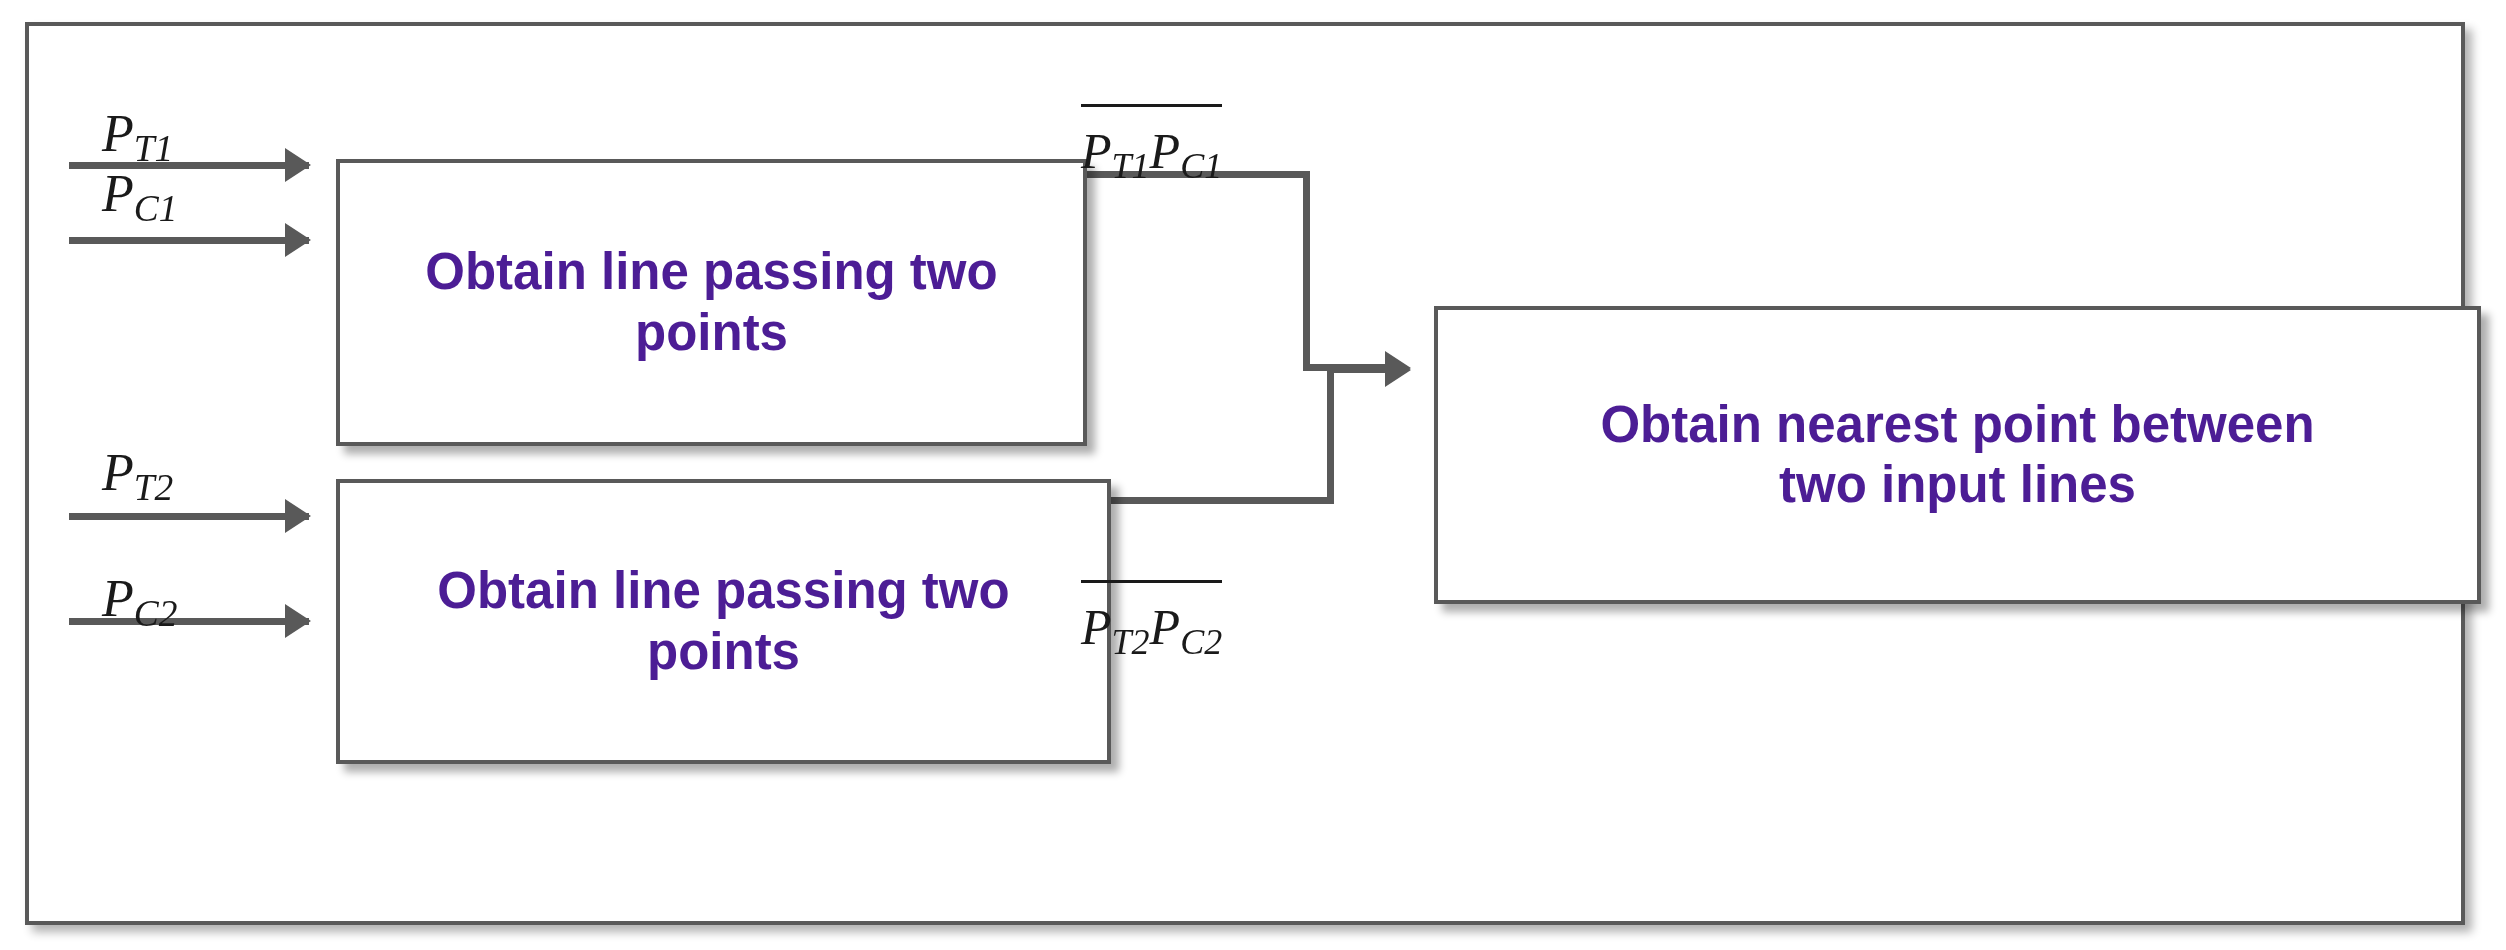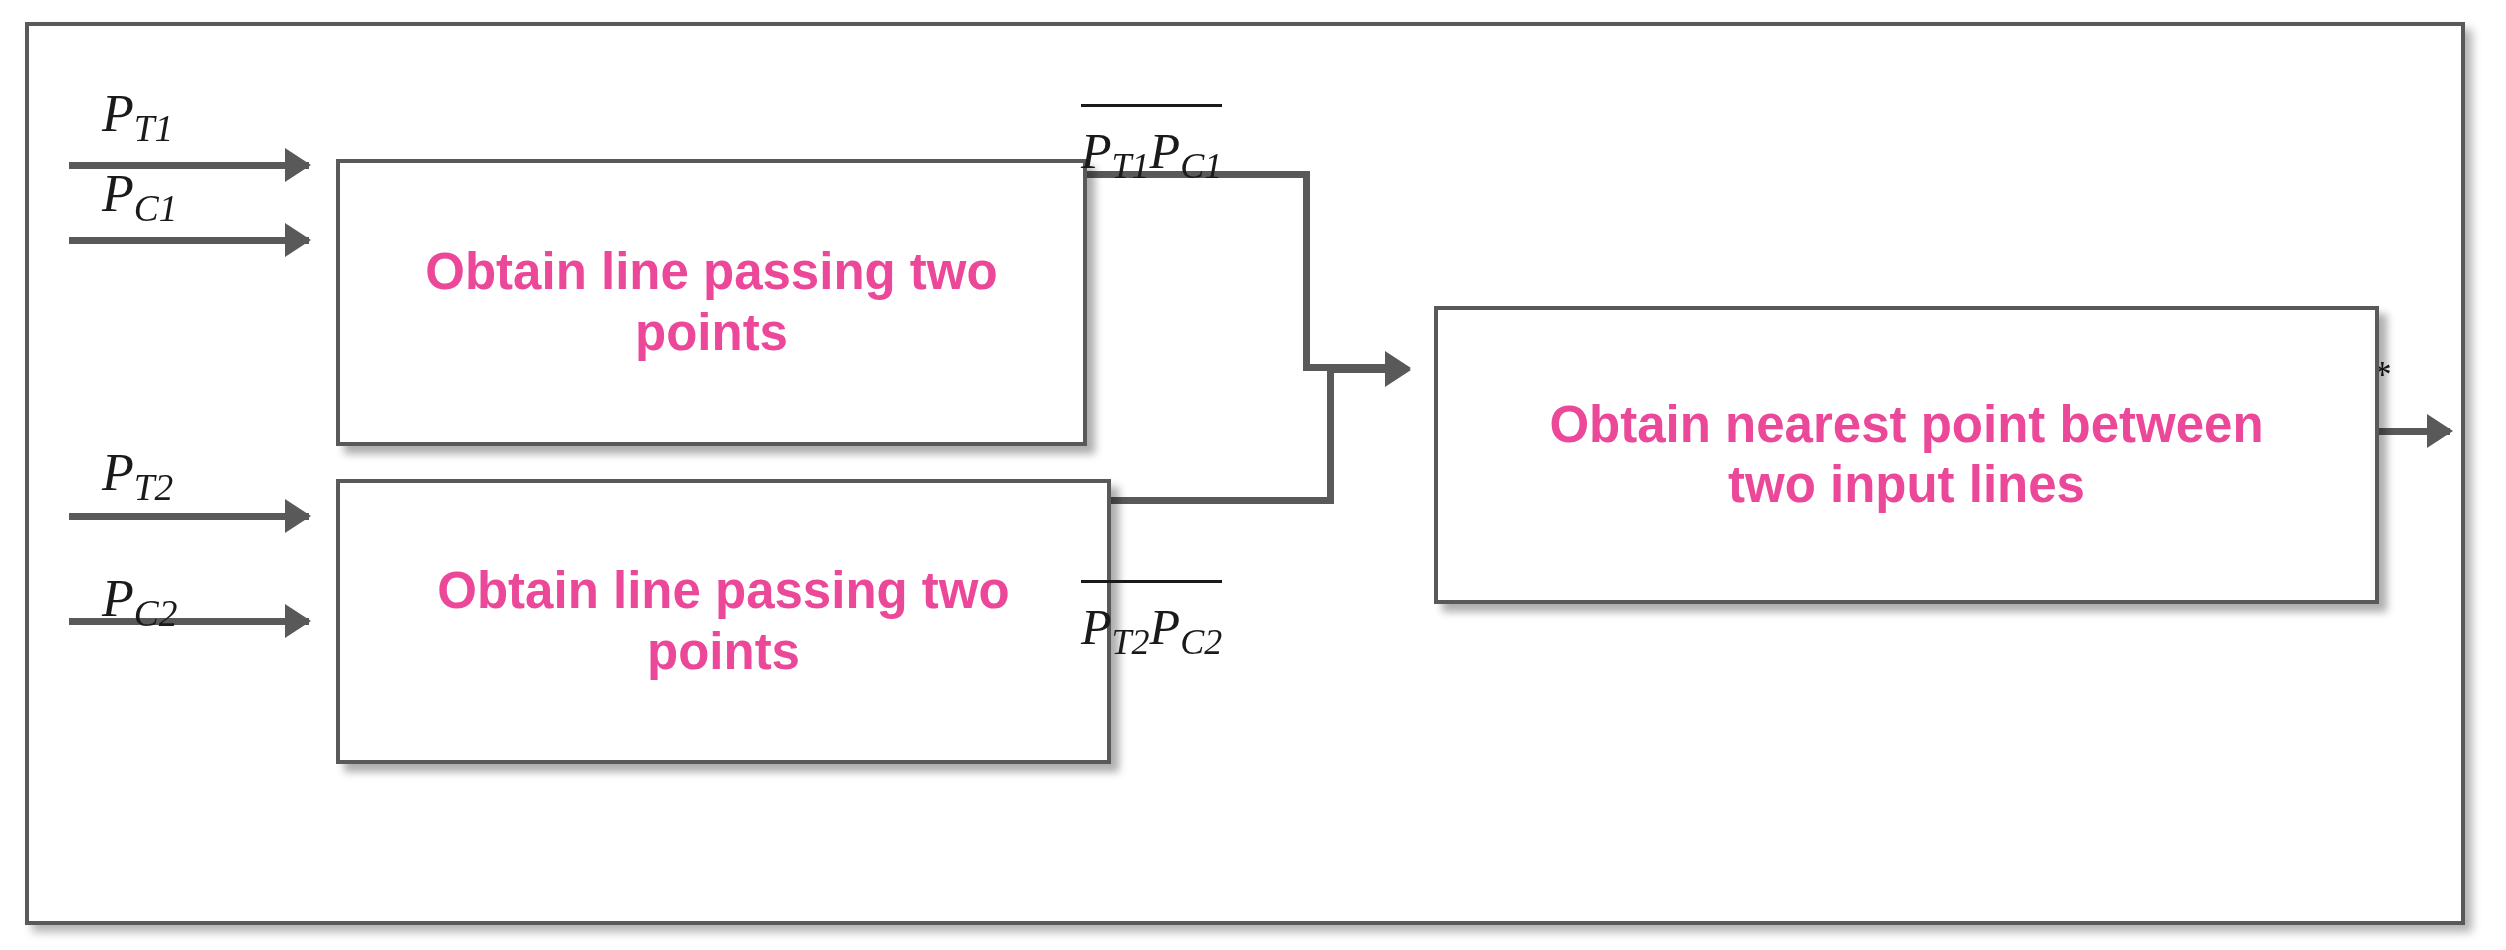--- a/index.html
+++ b/index.html
@@ -37,37 +37,37 @@
     background: #ffffff;
     box-shadow: 8px 8px 8px rgba(0,0,0,0.32);
     display: flex;
     align-items: center;
     justify-content: center;
     text-align: center;
   }
   .proc-box .proc-label {
     font-family: "Liberation Sans", sans-serif;
     font-weight: bold;
-    color: #ec4899;
+    color: #4c1d95;
     line-height: 1.18;
     padding: 0 26px;
     white-space: pre-line;
   }
 
   #box-line-1 {
     left: 307px; top: 133px;
     width: 751px; height: 287px;
   }
   #box-line-2 {
     left: 307px; top: 453px;
     width: 775px; height: 285px;
   }
   #box-nearest {
     left: 1405px; top: 280px;
-    width: 945px; height: 298px;
+    width: 1047px; height: 298px;
   }
   #box-line-1 .proc-label,
   #box-line-2 .proc-label { font-size: 51px; }
   #box-nearest .proc-label { font-size: 51px; }
 
   
   .seg-h, .seg-v {
     position: absolute;
     background: #595959;
   }
@@ -114,21 +114,21 @@
 </style>
 </head>
 <body>
 
 <div id="stage">
 
   <div id="outer-frame">
 
     <div class="seg-h" style="left:40px; top:136px; width:240px;"></div>
     <div class="arrow-head" style="left:256px; top:122px;"></div>
-    <div class="math lbl-in" style="left:73px; top:62px;">
+    <div class="math lbl-in" style="left:73px; top:82px;">
       <span>P</span><span class="sub">T1</span>
     </div>
 
     <div class="seg-h" style="left:40px; top:211px; width:240px;"></div>
     <div class="arrow-head" style="left:256px; top:197px;"></div>
     <div class="math lbl-in" style="left:73px; top:142px;text-align:center;">
       <span>P</span><span class="sub">C1</span>
     </div>
 
     <div class="seg-h" style="left:40px; top:487px; width:240px;"></div>

